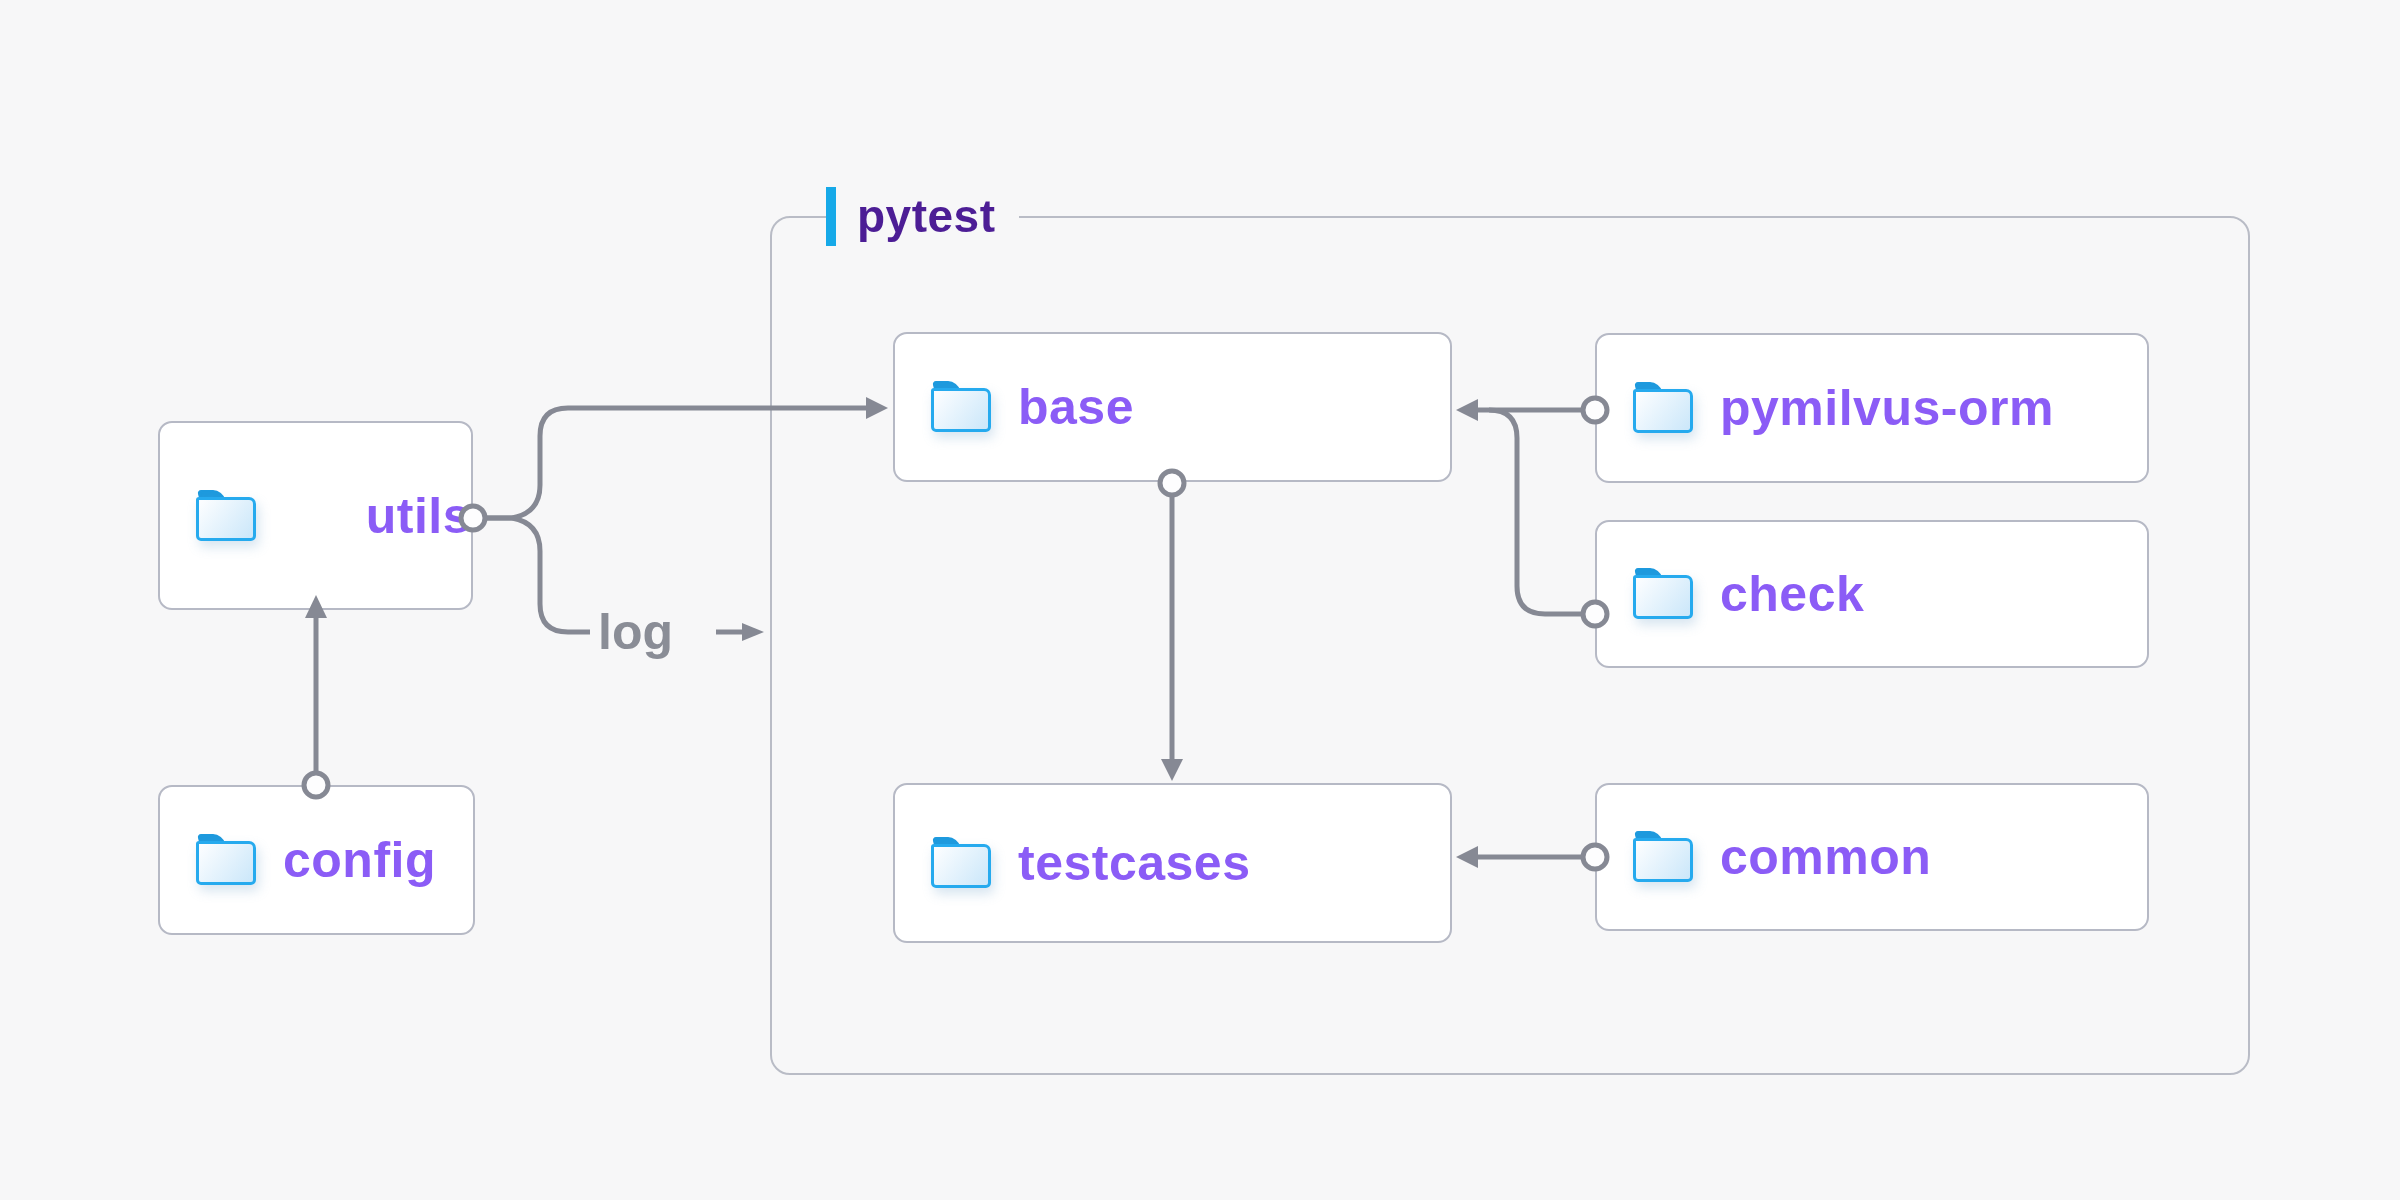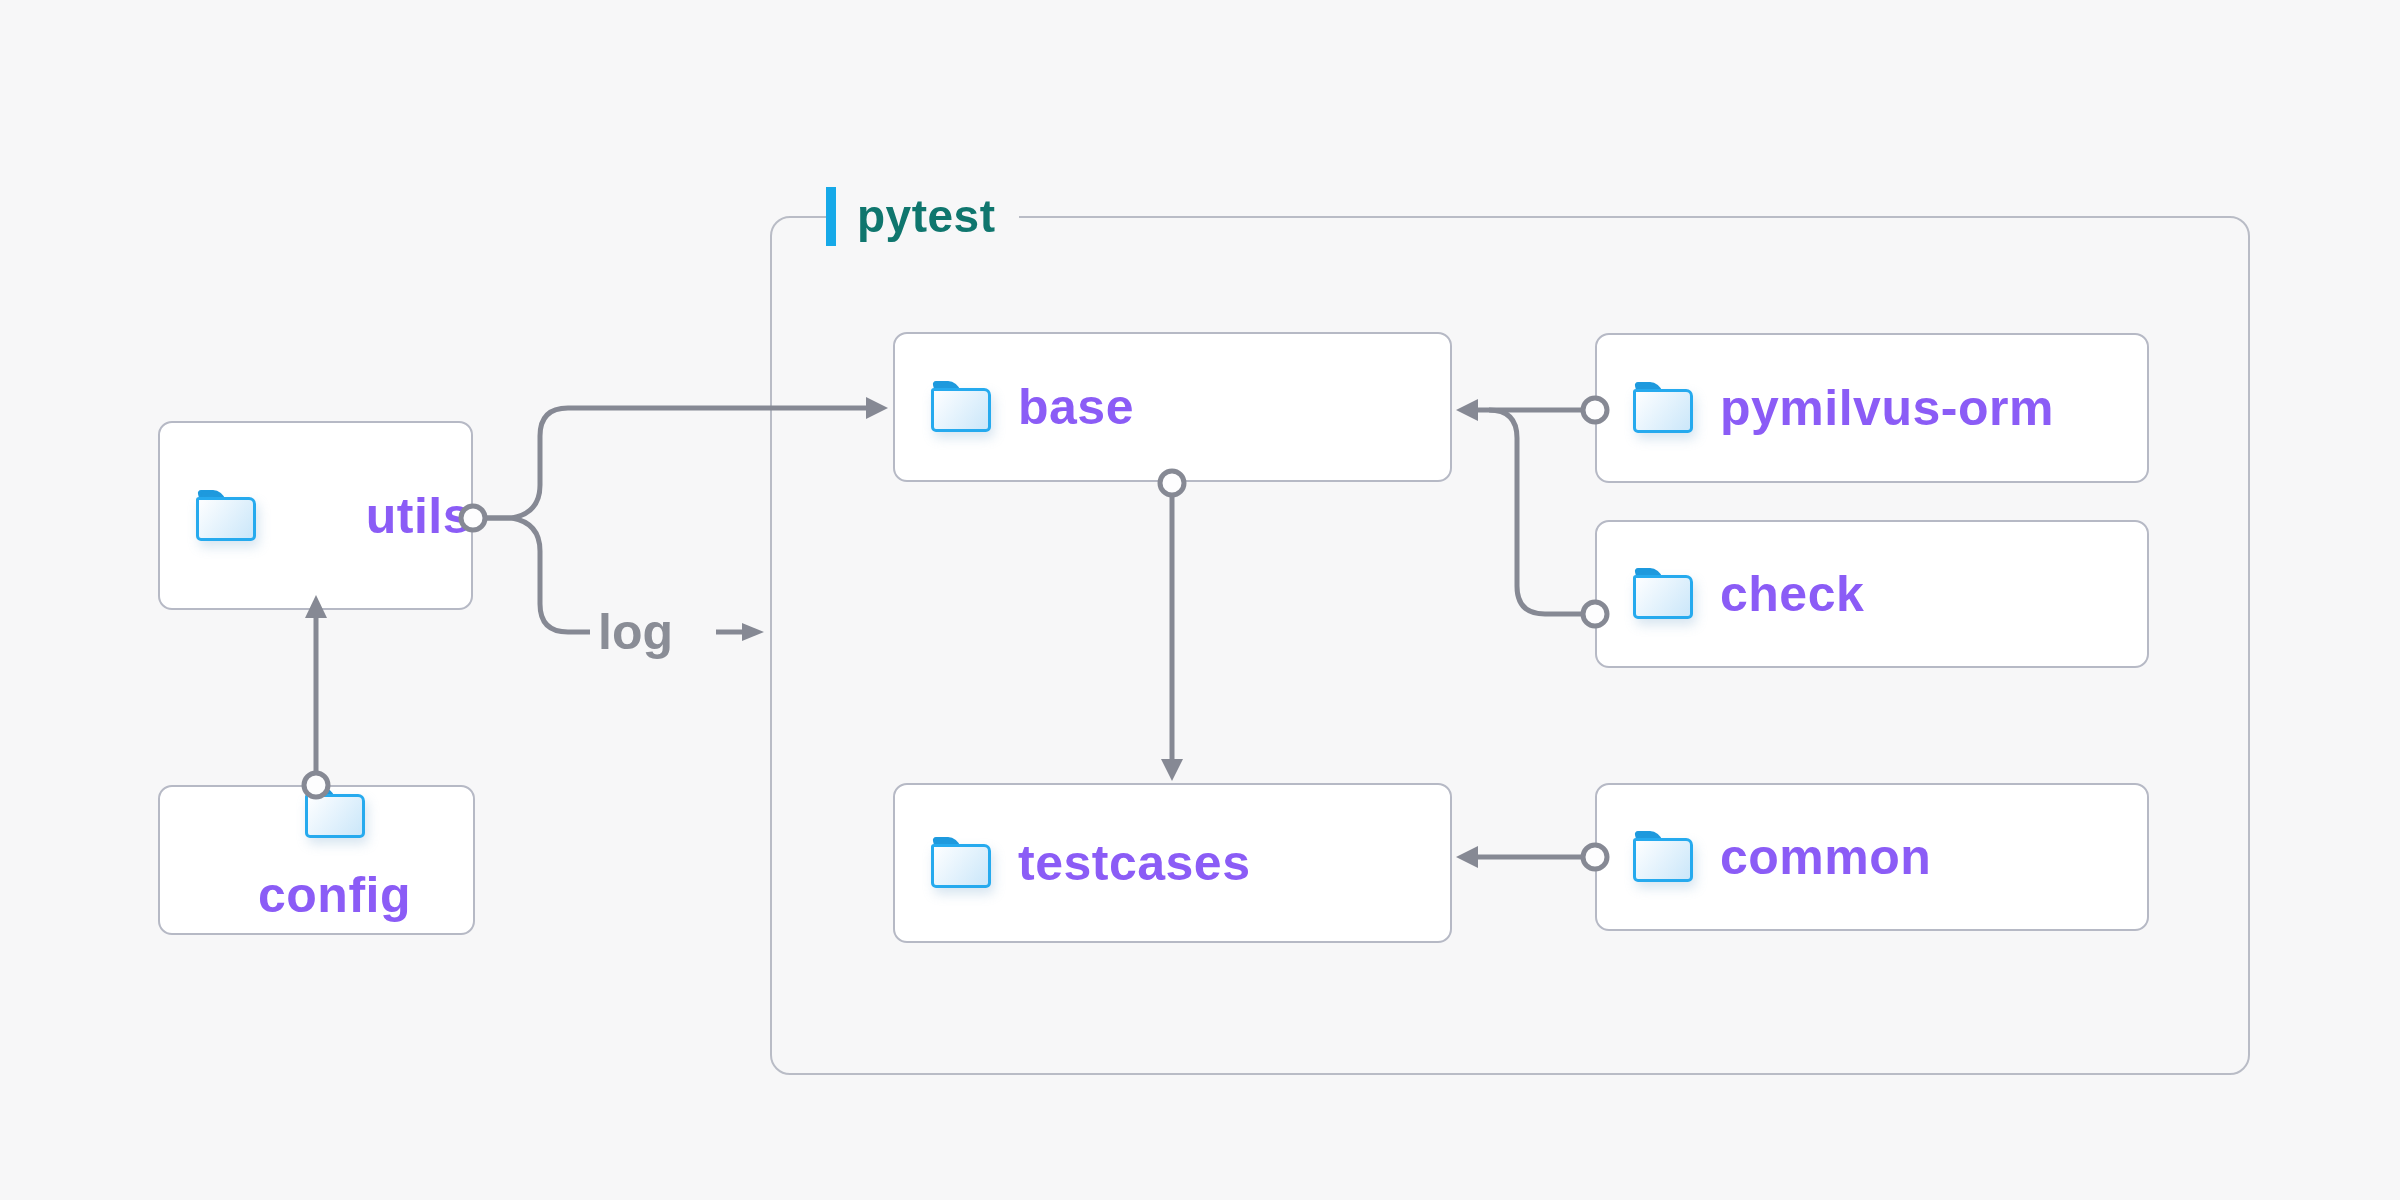--- a/index.html
+++ b/index.html
@@ -15,31 +15,31 @@
     position:absolute;left:770px;top:216px;width:1476px;height:855px;
     border:2.5px solid #b9bcc6;border-radius:20px;z-index:1;
   }
   .group-label{
     position:absolute;left:826px;top:184px;height:64px;
     display:flex;align-items:center;background:#f7f7f8;
     padding-right:24px;z-index:2;
   }
   .accent-bar{width:10px;height:59px;background:#16a9e8;margin-right:21px;}
   .group-label span{
-    font-size:46px;font-weight:700;color:#0f766e;letter-spacing:.5px;
+    font-size:46px;font-weight:700;color:#4c1d95;letter-spacing:.5px;
   }
   .node{
     position:absolute;background:#ffffff;
     border:2.5px solid #b6b9c5;border-radius:14px;
     display:flex;align-items:center;gap:27px;padding-left:36px;
     box-sizing:border-box;z-index:2;
   }
   .node .label{font-size:50px;font-weight:700;color:#8b5cf6;letter-spacing:.5px;}
   .n-utils    {left:158px; top:421px; width:315px; height:189px;justify-content:space-between;}
-  .n-config   {left:158px; top:785px; width:317px; height:150px;flex-direction:column;}
+  .n-config   {left:158px; top:785px; width:317px; height:150px;}
   .n-base     {left:893px; top:332px; width:559px; height:150px;}
   .n-testcases{left:893px; top:783px; width:559px; height:160px;text-align:center;}
   .n-pymilvus {left:1595px;top:333px; width:554px; height:150px;}
   .n-check    {left:1595px;top:520px; width:554px; height:148px;}
   .n-common   {left:1595px;top:783px; width:554px; height:148px;}
   .folder{position:relative;width:60px;height:52px;flex:0 0 auto;}
   .folder::before{
     content:'';position:absolute;top:0;left:3px;width:26px;height:16px;
     background:#1e9ade;border-radius:4px 10px 0 0;transform:skewX(14deg);
   }

